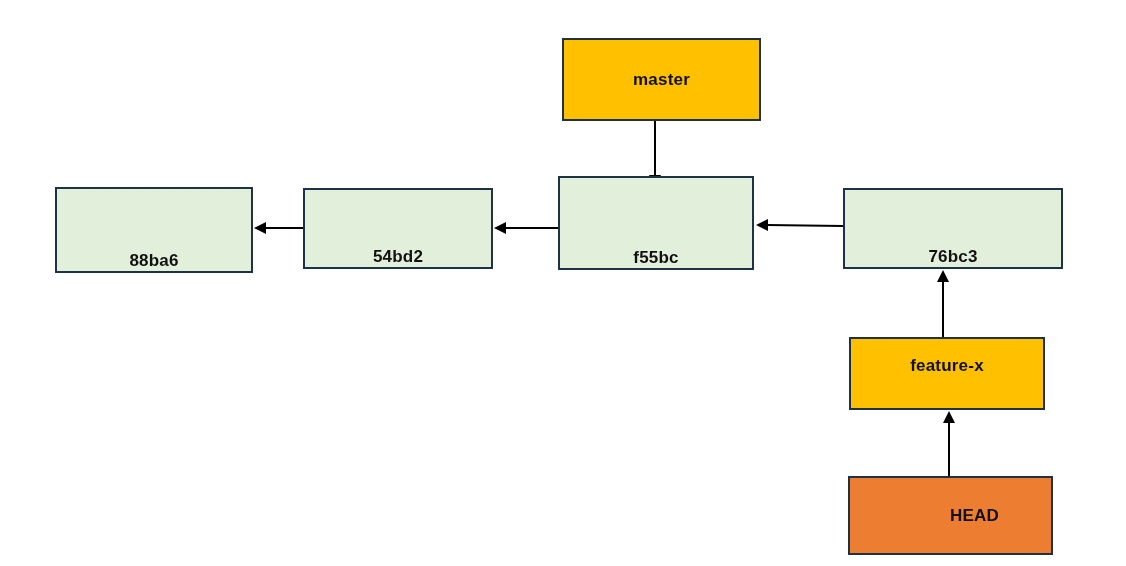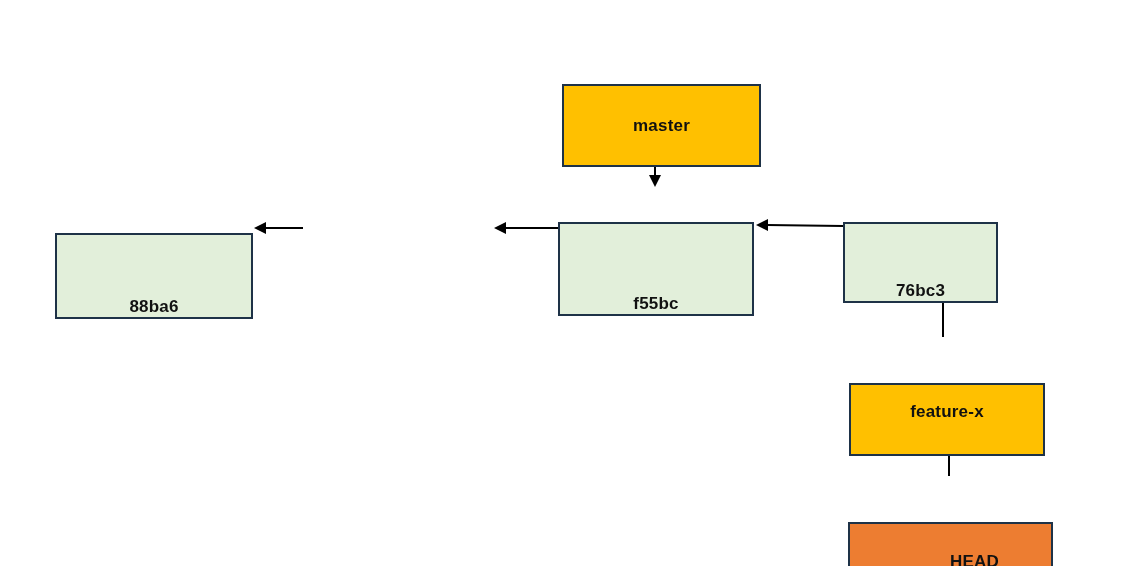--- a/index.html
+++ b/index.html
@@ -19,31 +19,30 @@
     position: absolute;
     box-sizing: border-box;
     border: 2px solid #1e3247;
     display: flex;
     align-items: center;
     justify-content: center;
     font-weight: bold;
     font-size: 17px;
     color: #111111;
     letter-spacing: 0.2px;
-    margin-top: 46px;
   }
   .node.commit { background: #e2efda; align-items: flex-end; }
   .node.branch { background: #ffc000; }
   .node.pointer { background: #ed7d31; }
 
   .n-master    { left: 562px; top: 38px;  width: 199px; height: 83px; }
   .n-88ba6     { left: 55px;  top: 187px; width: 198px; height: 86px; }
   .n-54bd2     { left: 303px; top: 188px; width: 190px; height: 81px; }
   .n-f55bc     { left: 558px; top: 176px; width: 196px; height: 94px; }
-  .n-76bc3     { left: 843px; top: 176px; width: 155px; height: 81px; }
+  .n-76bc3     { left: 843px; top: 188px; width: 220px; height: 81px; }
   .n-featurex  { left: 849px; top: 337px; width: 196px; height: 73px; padding-bottom: 16px; }
   .n-head      { left: 848px; top: 476px; width: 205px; height: 79px; padding-left: 48px; }
 
   .arrows {
     position: absolute;
     left: 0; top: 0;
     width: 1126px;
     height: 566px;
     pointer-events: none;
   }
@@ -89,20 +88,23 @@
   </svg>
 
   <div class="node branch n-master">
     <span>master</span>
   </div>
 
   <div class="node commit n-88ba6">
     <span>88ba6</span>
   </div>
 
+  <div class="node commit n-54bd2">
+    <span>54bd2</span>
+  </div>
 
   <div class="node commit n-f55bc">
     <span>f55bc</span>
   </div>
 
   <div class="node commit n-76bc3">
     <span>76bc3</span>
   </div>
 
   <div class="node branch n-featurex">

